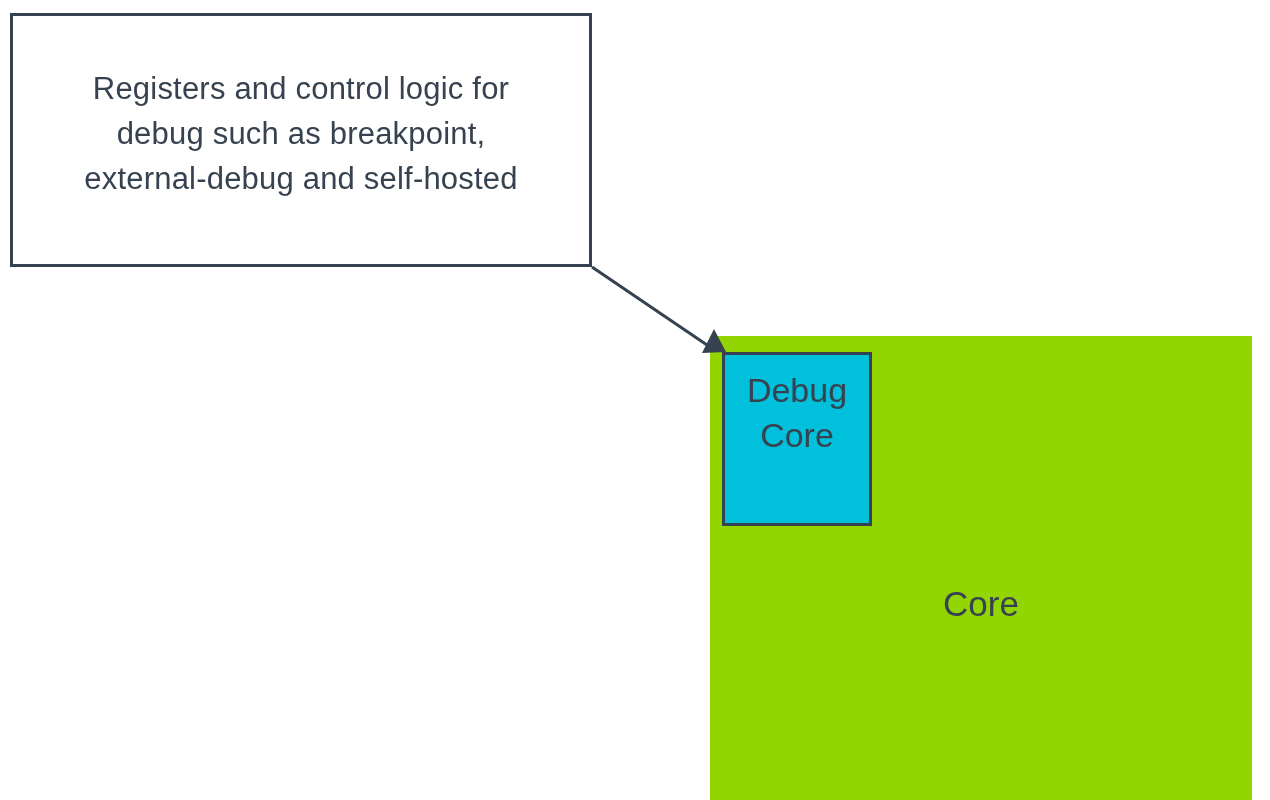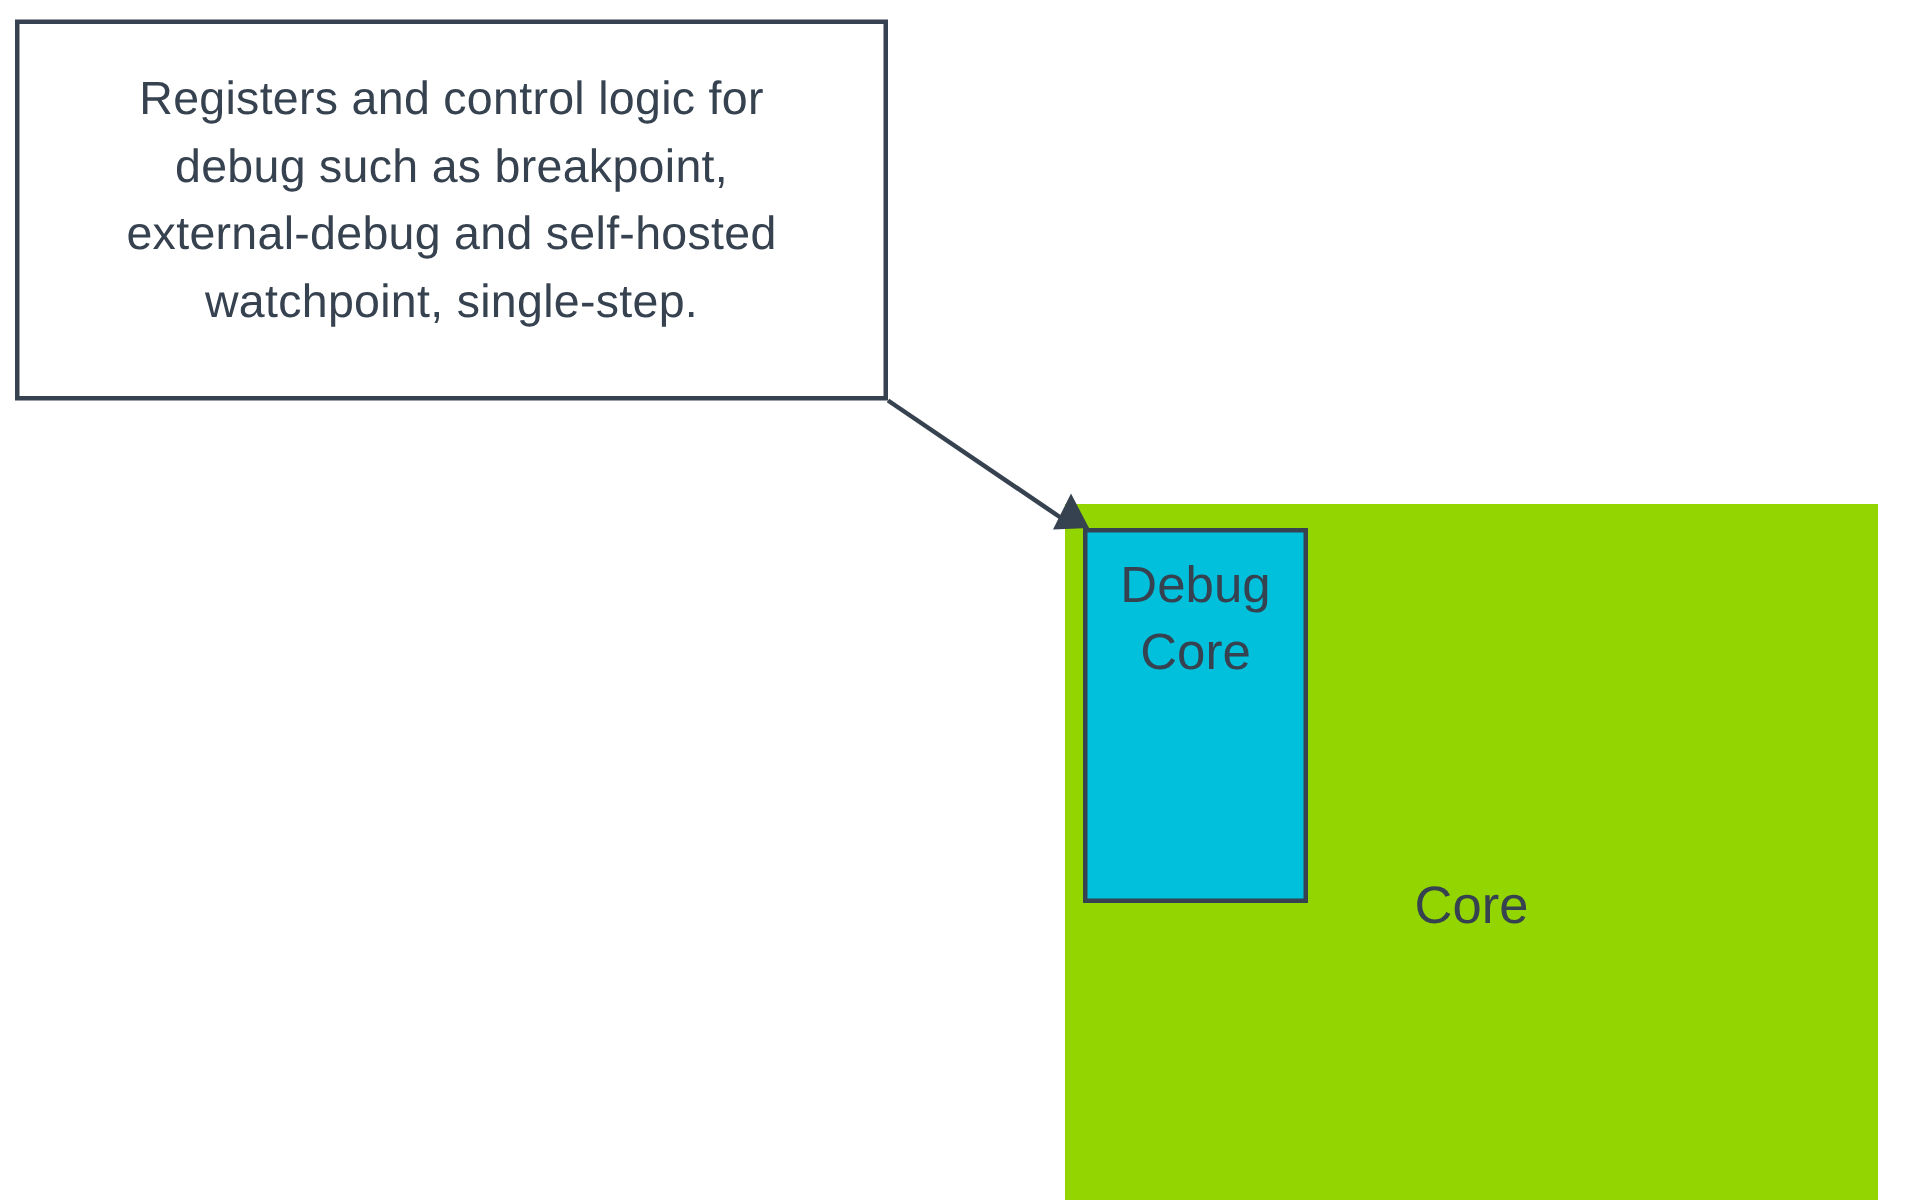--- a/index.html
+++ b/index.html
@@ -56,21 +56,21 @@
   }
   .core-label {
     font-size: 35px;
     color: var(--dark);
   }
   .debug-logic-block {
     position: absolute;
     left: 722px;
     top: 352px;
     width: 150px;
-    height: 250px;
+    height: 174px;
     background: var(--cyan);
     border: 3px solid var(--dark);
     display: flex;
     flex-direction: column;
     align-items: center;
     padding-top: 13px;
     text-align: center;
   }
   .debug-logic-line {
     font-size: 34px;
@@ -89,21 +89,20 @@
 </style>
 </head>
 <body>
 
 <div class="canvas">
 
   <div class="callout-box">
     <div class="callout-line">Registers and control logic for</div>
     <div class="callout-line">debug such as breakpoint,</div>
     <div class="callout-line">external-debug and self-hosted</div>
-    <div class="callout-line">watchpoint, single-step.</div>
   </div>
 
   <div class="core-block">
     <div class="core-label">Core</div>
   </div>
 
   <div class="debug-logic-block">
     <div class="debug-logic-line">Debug</div>
     <div class="debug-logic-line">Core</div>
   </div>

